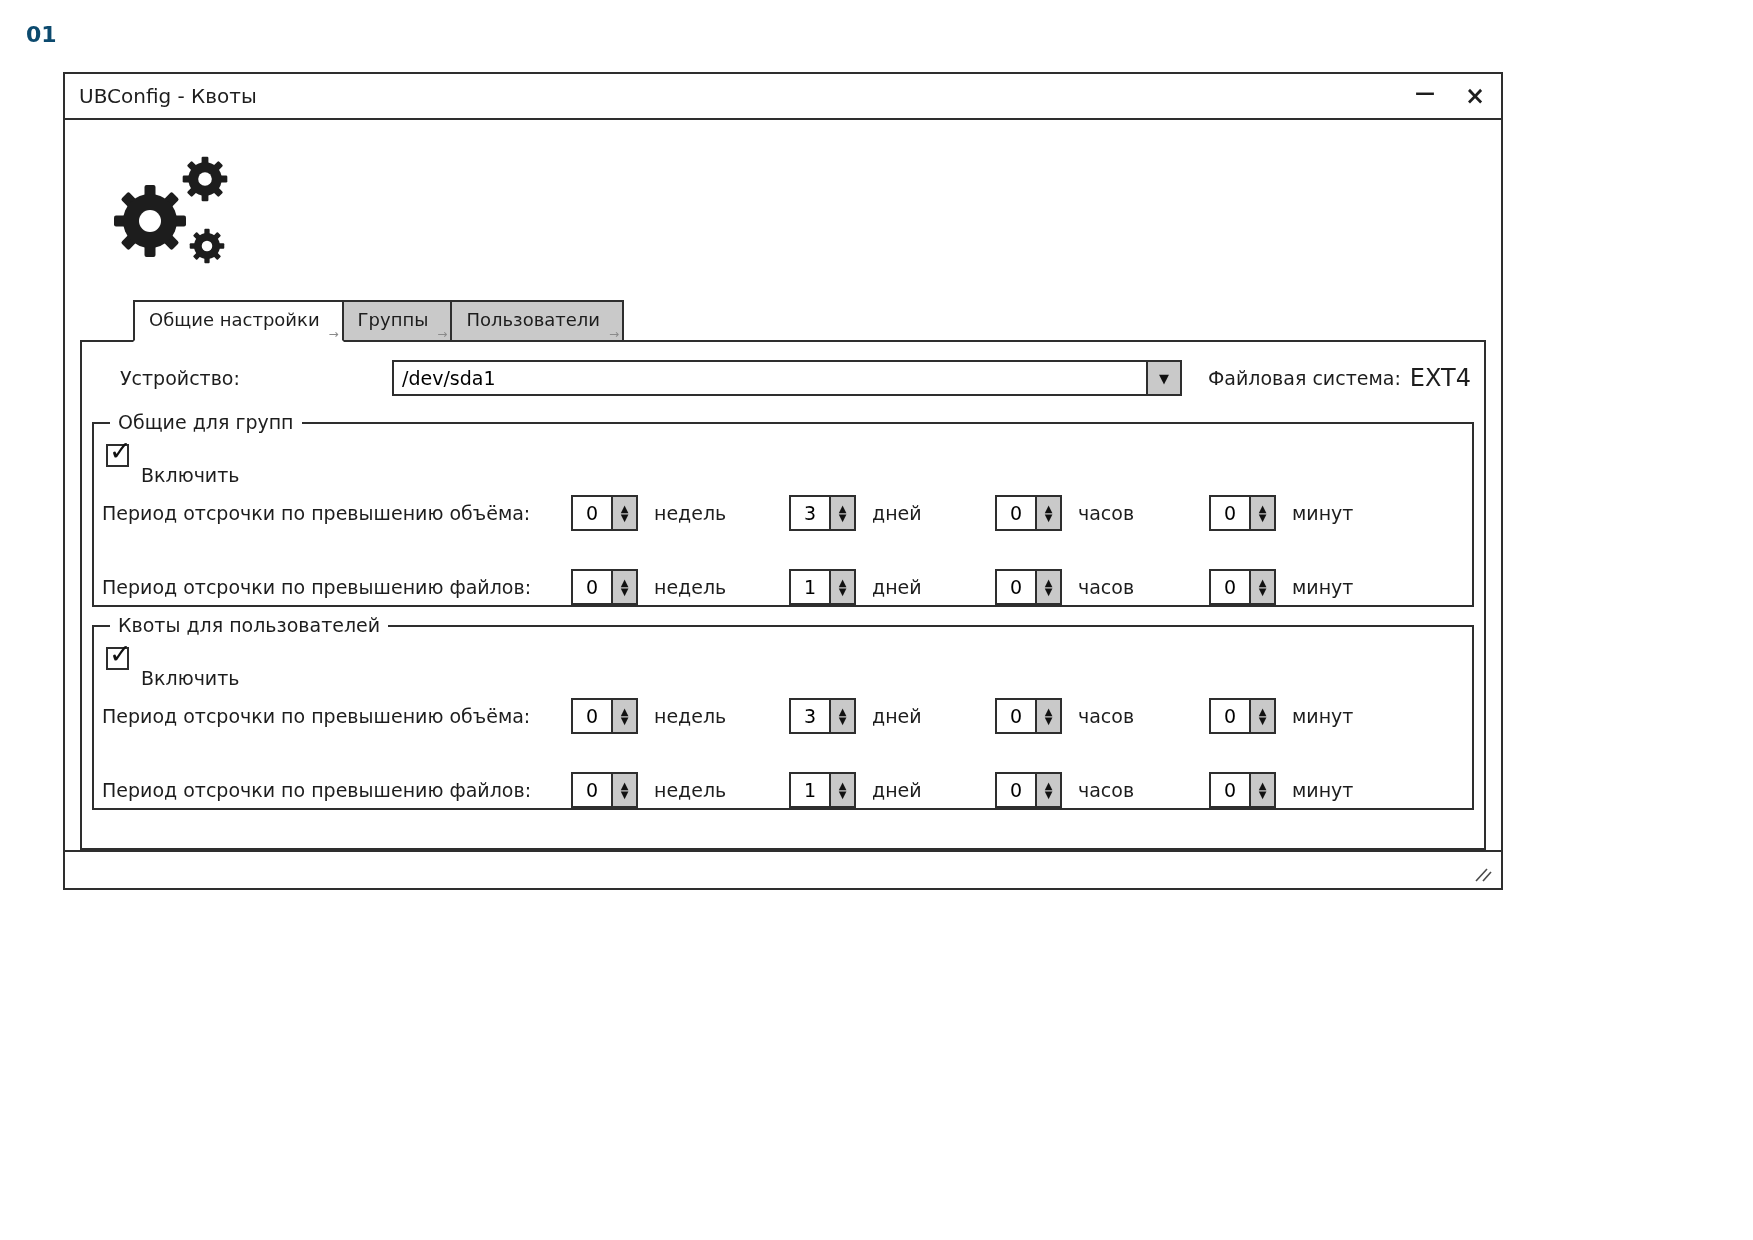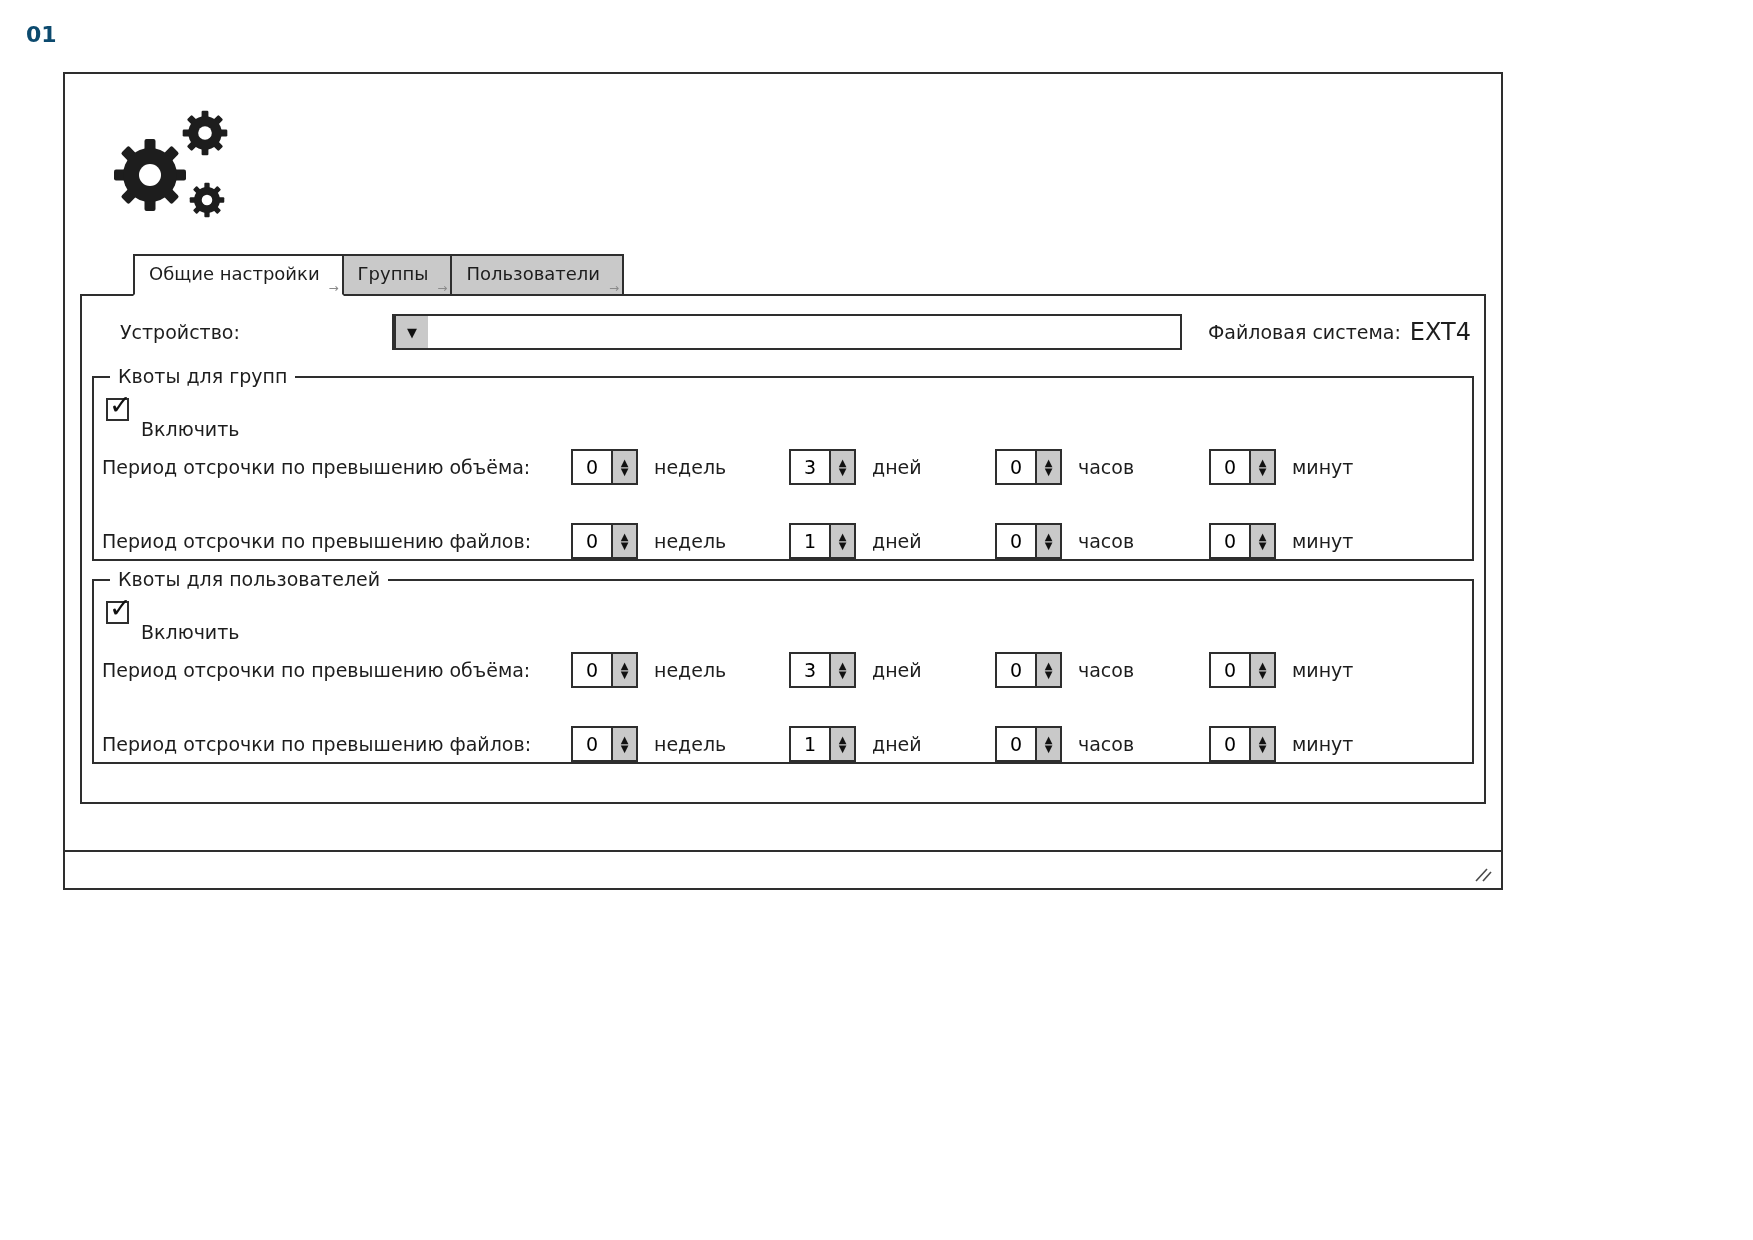--- a/index.html
+++ b/index.html
@@ -73,20 +73,27 @@
                display: flex; align-items: flex-end; justify-content: flex-end; padding: 0 8px 5px 0; }
   .grip { width: 20px; height: 16px; cursor: nwse-resize; }
 </style>
 </head>
 <body>
 
 <div class="page-label">01</div>
 
 <div class="win">
 
+  <div class="titlebar">
+    <span class="title">UBConfig - Квоты</span>
+    <span class="win-controls">
+      <span class="ctrl min">—</span>
+      <span class="ctrl">×</span>
+    </span>
+  </div>
 
   <div class="win-body">
 
     <div class="app-header">
       <svg class="app-icon" viewBox="0 0 132 118" xmlns="http://www.w3.org/2000/svg">
         <defs>
           <g id="gear">
             <g fill="#1d1d1d">
               <rect x="-5.5" y="-36" width="11" height="14" rx="2"></rect>
               <rect x="-5.5" y="-36" width="11" height="14" rx="2" transform="rotate(45)"></rect>
@@ -120,28 +127,29 @@
         <span>Пользователи</span>
         <span class="tab-arrow">→</span>
       </div>
     </div>
 
     <div class="panel">
 
       <div class="device-row">
         <span class="field-label">Устройство:</span>
         <span class="combo">
+          <input class="combo-input" value="/dev/sda1" style="">
           <span class="combo-btn">▼</span>
         </span>
         <span class="fs-label">Файловая система:</span>
         <span class="fs-value">EXT4</span>
       </div>
 
       <div class="fieldset">
-        <span class="legend">Квоты для групп</span>
+        <span class="legend">Общие для групп</span>
 
         <div class="check-row">
           <span class="checkbox">
             <span class="checkmark">✓</span>
           </span>
           <span class="check-label">Включить</span>
         </div>
 
         <div class="spin-row">
           <span class="row-label">Период отсрочки по превышению объёма:</span>

